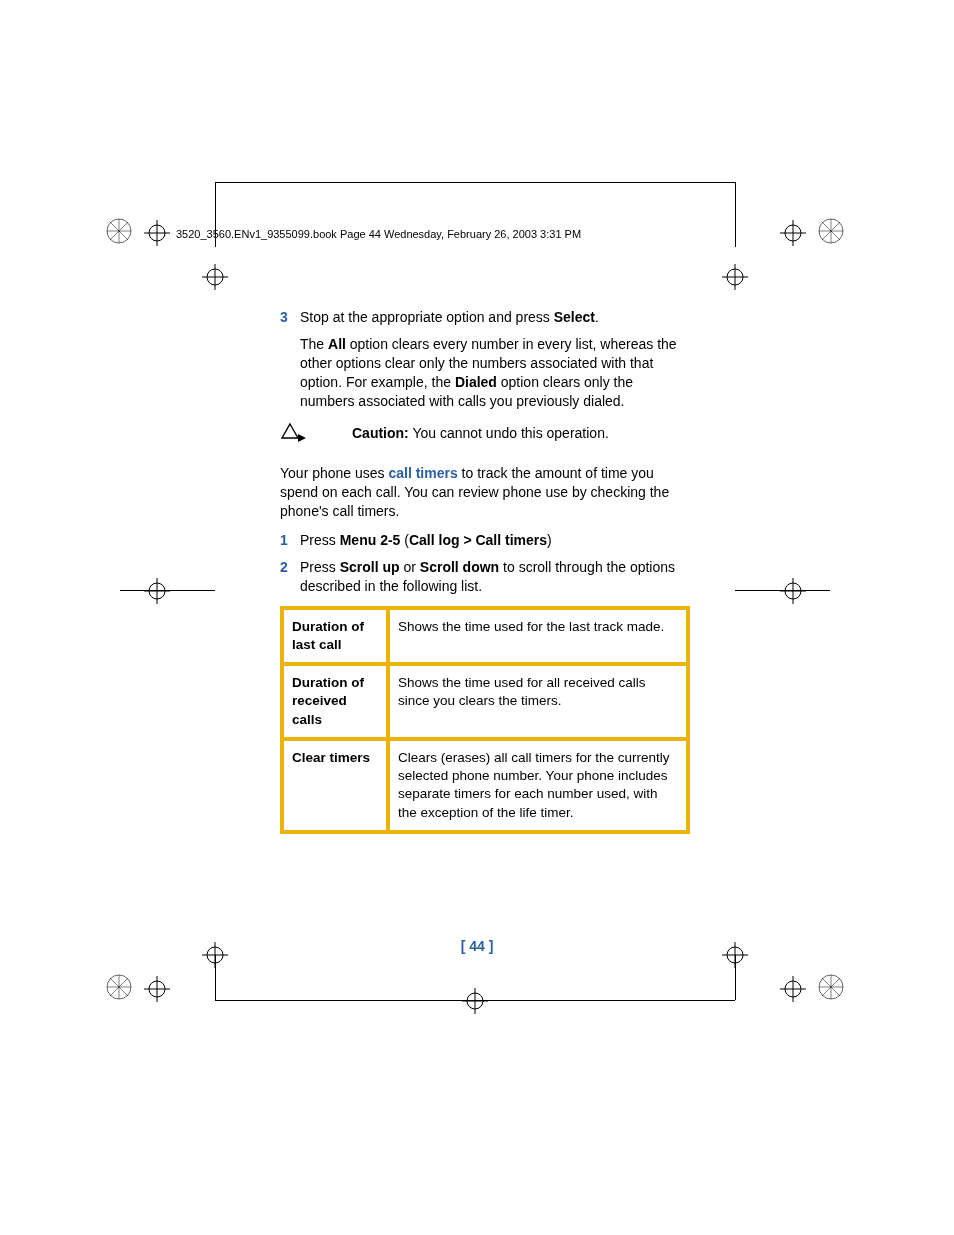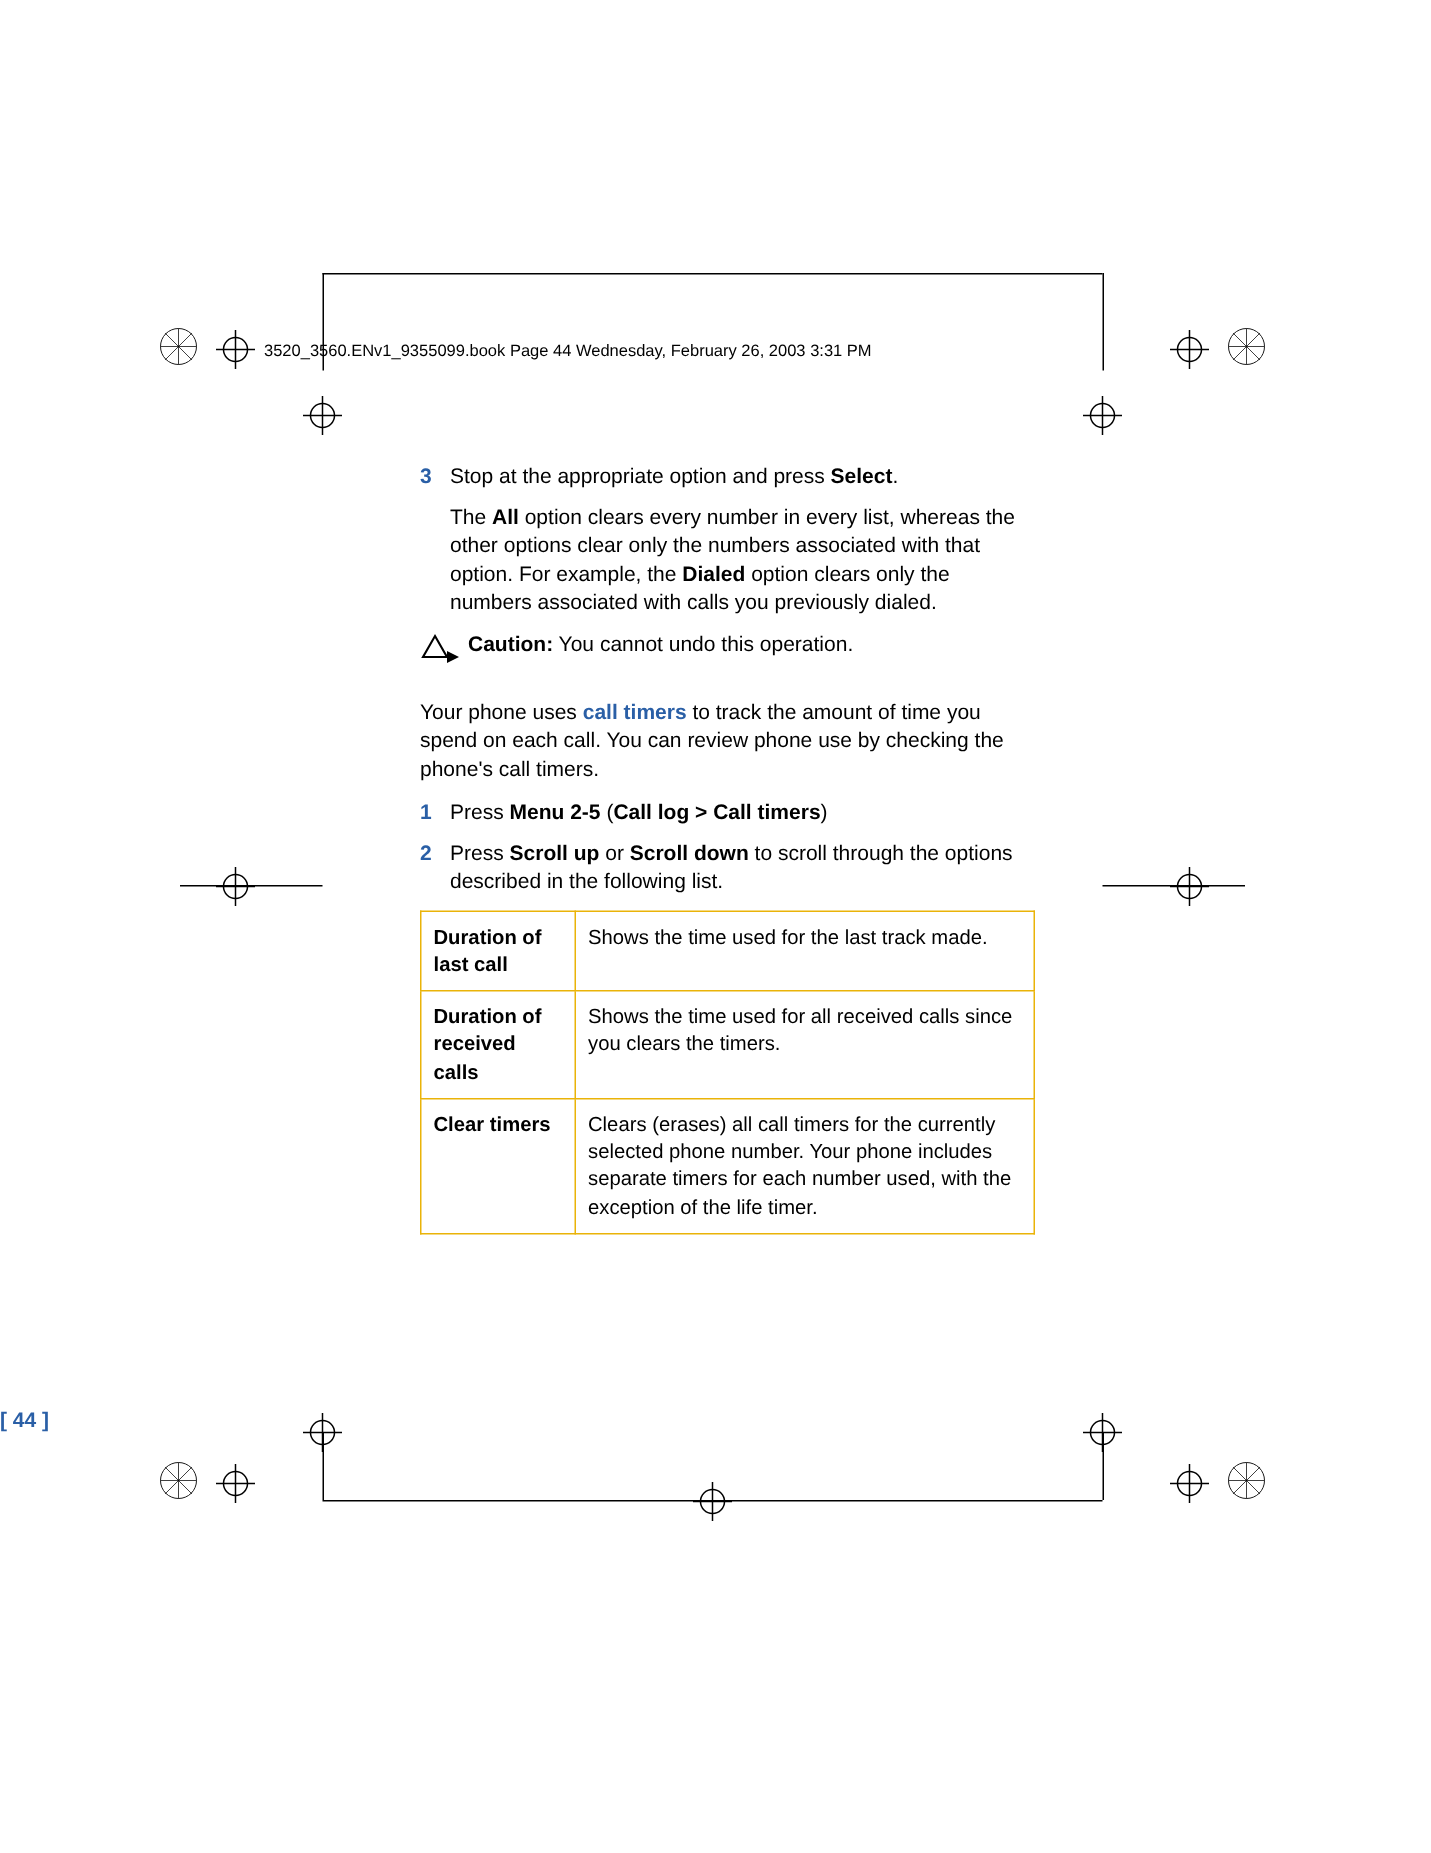--- a/index.html
+++ b/index.html
@@ -61,22 +61,23 @@
   .step-body {
     flex: 1;
   }
   .para {
     font-size: 14px;
     line-height: 1.35;
     margin: 6px 0 10px 20px;
   }
   .caution-row {
     display: flex;
-    align-items: flex-start;
+    align-items: center;
     margin: 6px 0 18px 0;
+    gap: 40px;
   }
   .caution-icon {
     width: 32px;
     flex: none;
     padding-top: 2px;
   }
   .caution-text {
     font-size: 14px;
     line-height: 1.35;
   }
@@ -103,32 +104,33 @@
     font-weight: bold;
   }
   table.options {
     border-collapse: collapse;
     width: 100%;
     margin-top: 10px;
     font-size: 13.5px;
     line-height: 1.35;
   }
   table.options td {
-    border: 1px solid #eab308;
+    border: 4px solid #eab308;
     padding: 8px 8px;
     vertical-align: top;
   }
   table.options td.label {
     font-weight: bold;
     width: 86px;
   }
   .page-num {
     position: absolute;
     left: 0;
     right: 0;
+    text-align: center;
     top: 938px;
     font-size: 14px;
     color: #2a5fa6;
     font-weight: bold;
   }
   b { font-weight: bold; }
 </style>
 </head>
 <body>
 

